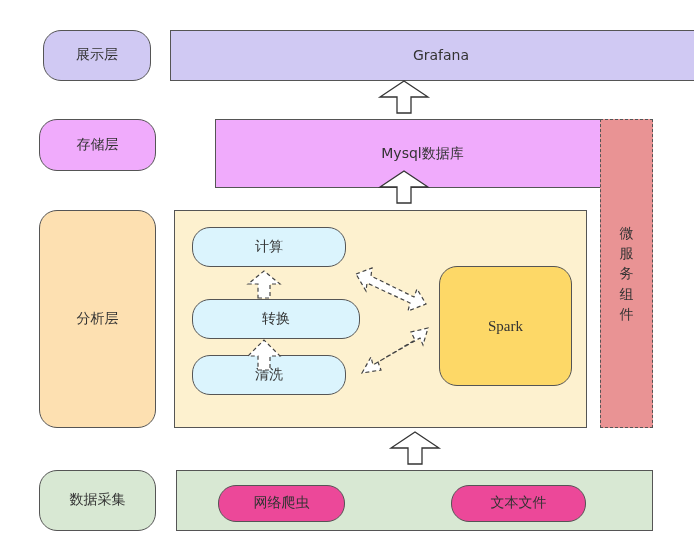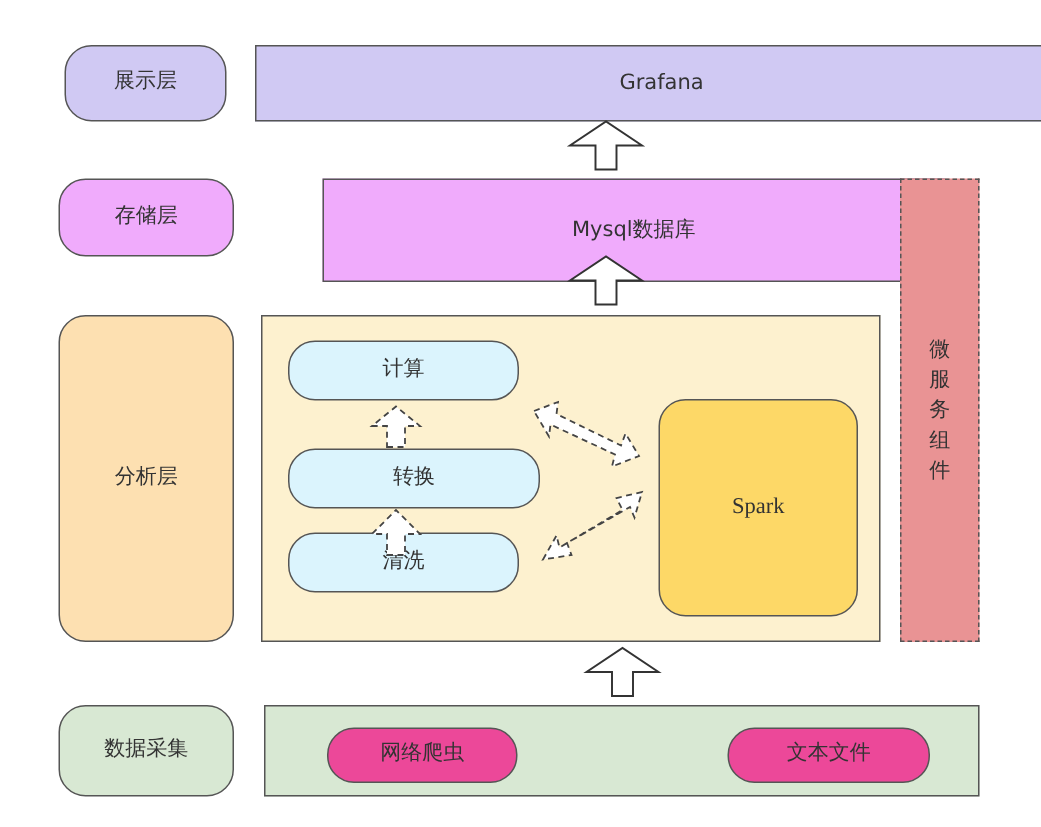--- a/index.html
+++ b/index.html
@@ -54,33 +54,33 @@
 <div class="box r lightblue" style="left:192px;top:227px;width:154px;height:40px;">
   <span>计算</span>
 </div>
 <div class="box r lightblue" style="left:192px;top:299px;width:168px;height:40px;">
   <span>转换</span>
 </div>
 <div class="box r lightblue" style="left:192px;top:355px;width:154px;height:40px;">
   <span>清洗</span>
 </div>
 
-<div class="box r yellow" style="left:439px;top:266px;width:133px;height:145px;font-size:15px;">
+<div class="box r yellow" style="left:439px;top:266px;width:133px;height:120px;font-size:15px;">
   <span>Spark</span>
 </div>
 
 <div class="box r green" style="left:39px;top:470px;width:117px;height:61px;">
   <span>数据</span>
   <span>采集</span>
 </div>
 <div class="box green" style="left:176px;top:470px;width:477px;height:61px;"></div>
 <div class="box r white" style="left:218px;top:485px;width:127px;height:37px;">
   <span>网络爬虫</span>
 </div>
-<div class="box r white" style="left:451px;top:485px;width:135px;height:37px;margin-left:34px;">
+<div class="box r white" style="left:451px;top:485px;width:135px;height:37px;">
   <span>文本文件</span>
 </div>
 
 <svg class="overlay" width="694" height="551" viewBox="0 0 694 551">
 
   <polygon points="397,113 411,113 411,97 428,97 404,81 380,97 397,97" fill="#ffffff" stroke="#333333" stroke-width="1.3"></polygon>
   <polygon points="397,203 411,203 411,187 428,187 404,171 380,187 397,187" fill="#ffffff" stroke="#333333" stroke-width="1.3"></polygon>
   <polygon points="408,464 422,464 422,448 439,448 415,432 391,448 408,448" fill="#ffffff" stroke="#333333" stroke-width="1.3"></polygon>
 
   <polygon points="258,298 270,298 270,284 280,284 264,271 248,284 258,284" fill="#ffffff" stroke="#444444" stroke-width="1.2" stroke-dasharray="4,3"></polygon>

